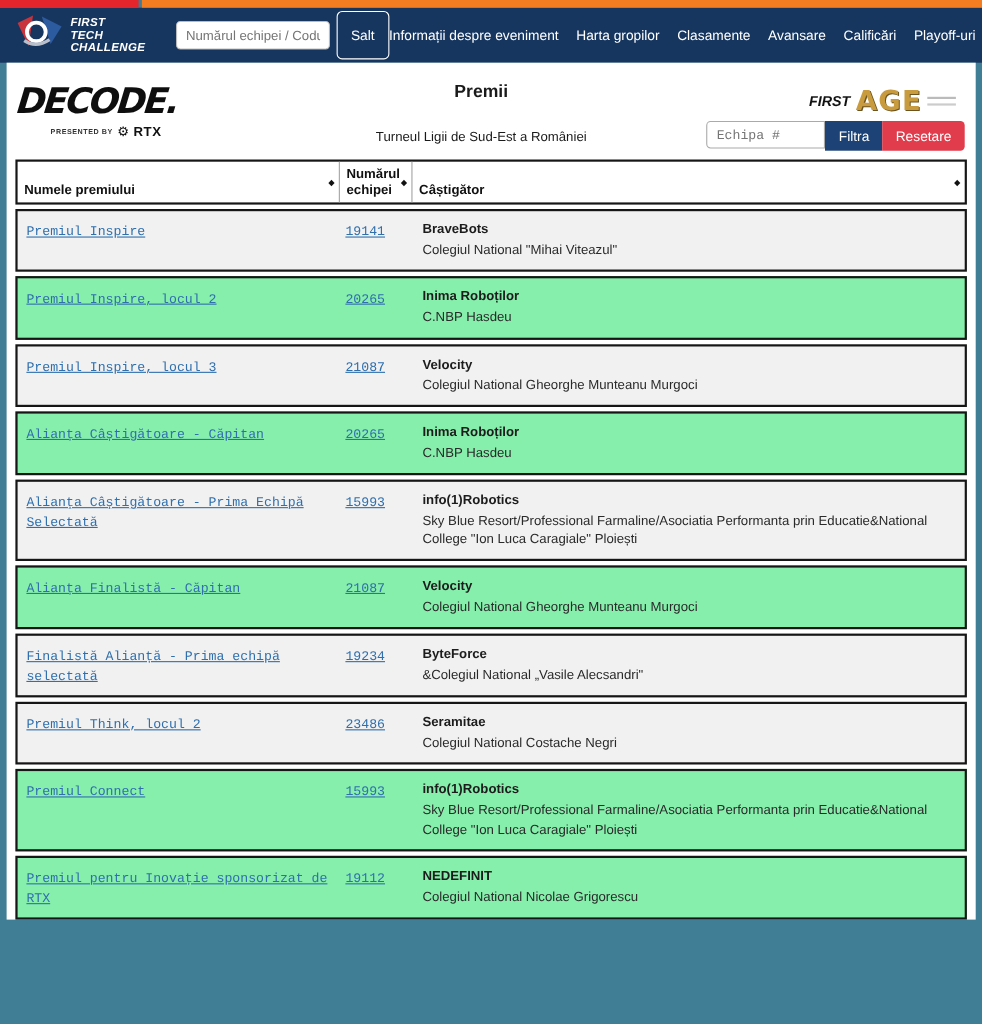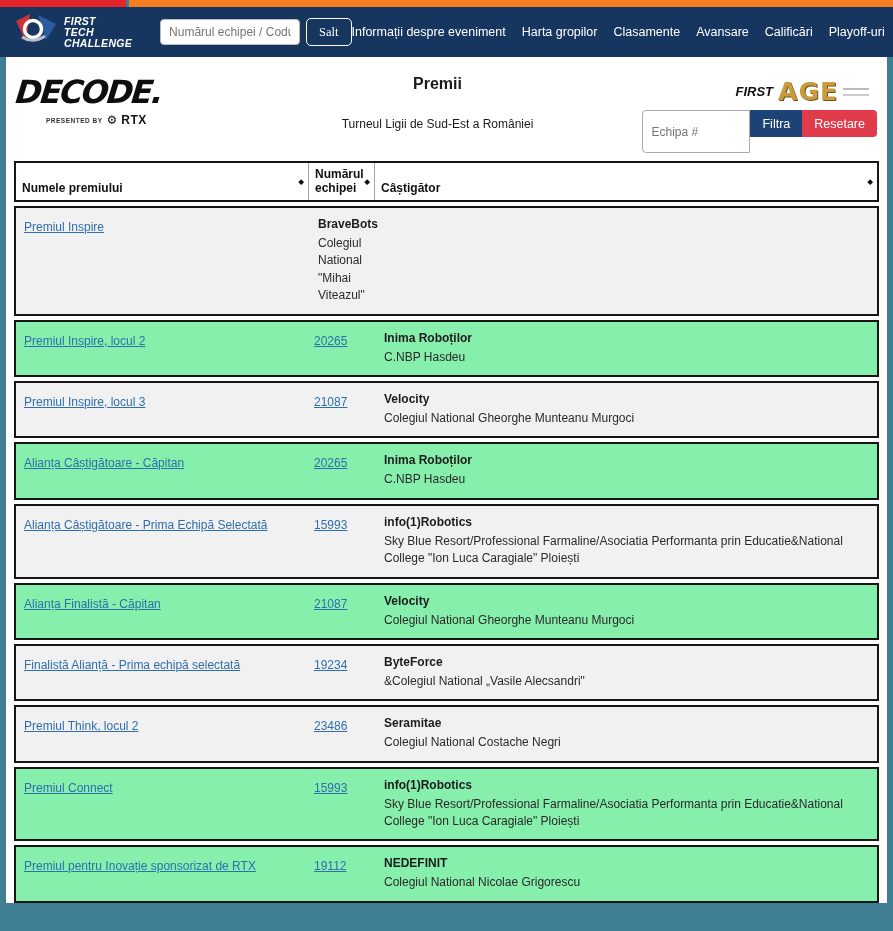--- a/index.html
+++ b/index.html
@@ -21,23 +21,23 @@
     display: flex; align-items: center; padding: 0 14px;
   }
   .ftc-logo { display: flex; align-items: center; gap: 6px; }
   .ftc-logo-text { color: #fff; font-style: italic; font-weight: bold; font-size: 10.5px; line-height: 11px; letter-spacing: .3px; }
   .search-group { display: flex; align-items: center; gap: 6px; margin-left: 28px; }
   .team-search {
     width: 140px; height: 26px; border: 1px solid #bbb; border-radius: 4px;
     padding: 0 8px; font-size: 12px; font-family: "Liberation Sans", sans-serif;
   }
   .salt-btn {
-    height: 28px; padding: 0 12px; background: transparent; color: #fff;
+    height: 44px; padding: 0 12px; background: transparent; color: #fff;
     border: 1.5px solid #fff; border-radius: 5px; font-size: 12.5px;
-    cursor: pointer; font-family: Liberation Serif, serif;
+    cursor: pointer; font-family: Liberation Sans, sans-serif;
   }
   .nav-links { margin-left: auto; display: flex; gap: 16px; align-items: flex-end; }
   .nav-links a { color: #fff; text-decoration: none; font-size: 12.5px; white-space: nowrap; }
 
   
   .content { background: #fff; margin: 0 6px; padding: 8px 4px 0 4px; }
 
   
   .page-header { display: flex; align-items: flex-start; padding: 4px 6px 6px 6px; }
   .decode-block { width: 210px; padding-top: 4px; }
@@ -56,22 +56,22 @@
   .right-block { width: 228px; display: flex; flex-direction: column; align-items: flex-end; }
   .age-logo { display: flex; align-items: center; gap: 5px; margin: 10px 8px 6px 0; }
   .age-first { font-size: 13px; font-weight: 900; font-style: italic; color: #111; }
   .age-word {
     font-size: 25px; font-weight: 900; color: #c99b3f; letter-spacing: 1px;
     text-shadow: 1px 1px 0 #6b5420; line-height: 1; font-family: "DejaVu Sans", sans-serif;
   }
   .age-mark { width: 26px; height: 8px; border-top: 2px solid #bbb; border-bottom: 2px solid #ccc; }
   .filter-group { display: flex; align-items: stretch; }
   .filter-input {
-    width: 108px; height: 43px; border: 1px solid #aaa; border-radius: 4px 0 0 4px;
-    padding: 0 8px; font-size: 12px; font-family: Liberation Sans, sans-serif;
+    width: 108px; height: 25px; border: 1px solid #aaa; border-radius: 4px 0 0 4px;
+    padding: 0 8px; font-size: 12px; font-family: Liberation Mono, monospace;
   }
   .filtra-btn {
     height: 27px; padding: 0 12px; background: #1d4275; color: #fff; border: none;
     font-size: 12.5px; cursor: pointer; font-family: "Liberation Sans", sans-serif;
   }
   .resetare-btn {
     height: 27px; padding: 0 12px; background: #e13c4c; color: #fff; border: none;
     border-radius: 0 4px 4px 0; font-size: 12.5px; cursor: pointer; font-family: "Liberation Sans", sans-serif;
   }
 
@@ -93,21 +93,21 @@
   }
   .t-row {
     display: grid; grid-template-columns: 292px 66px 1fr;
     border: 2px solid #161616; margin-bottom: 4px;
   }
   .t-row.odd  { background: #f1f1f1; }
   .t-row.even { background: #86efac; }
   .c1 { padding: 9px 6px 9px 8px; }
   .c2 { padding: 9px 4px 9px 6px; }
   .c3 { padding: 9px 14px 9px 10px; }
-  .lnk { color: #2f6fad; font-size: 12px; text-decoration: underline; }
+  .lnk { color: #2f6fad; font-size: 12px; text-decoration: underline; font-family: Liberation Mono, monospace; }
   .winner { font-size: 12px; font-weight: bold; color: #1c1c1c; margin-bottom: 4px; }
   .affil { font-size: 12px; color: #2a2a2a; line-height: 1.45; }
 </style>
 </head>
 <body>
 
 <div class="viewport">
 
   <div class="stripes">
     <div class="stripe-red"></div>
@@ -185,20 +185,21 @@
           <span class="sort-icon">◆</span>
         </div>
         <div class="h-cell">
           <span>Câștigător</span>
           <span class="sort-icon">◆</span>
         </div>
       </div>
       <div>
           <div class="t-row odd">
             <div class="c1"><a href="#" class="lnk">Premiul Inspire</a></div>
+            <div class="c2"><a href="#" class="lnk">19141</a></div>
             <div class="c3">
               <div class="winner">BraveBots</div>
               <div class="affil">Colegiul National "Mihai Viteazul"</div>
             </div>
           </div>
           <div class="t-row even">
             <div class="c1"><a href="#" class="lnk">Premiul Inspire, locul 2</a></div>
             <div class="c2"><a href="#" class="lnk">20265</a></div>
             <div class="c3">
               <div class="winner">Inima Roboților</div>

